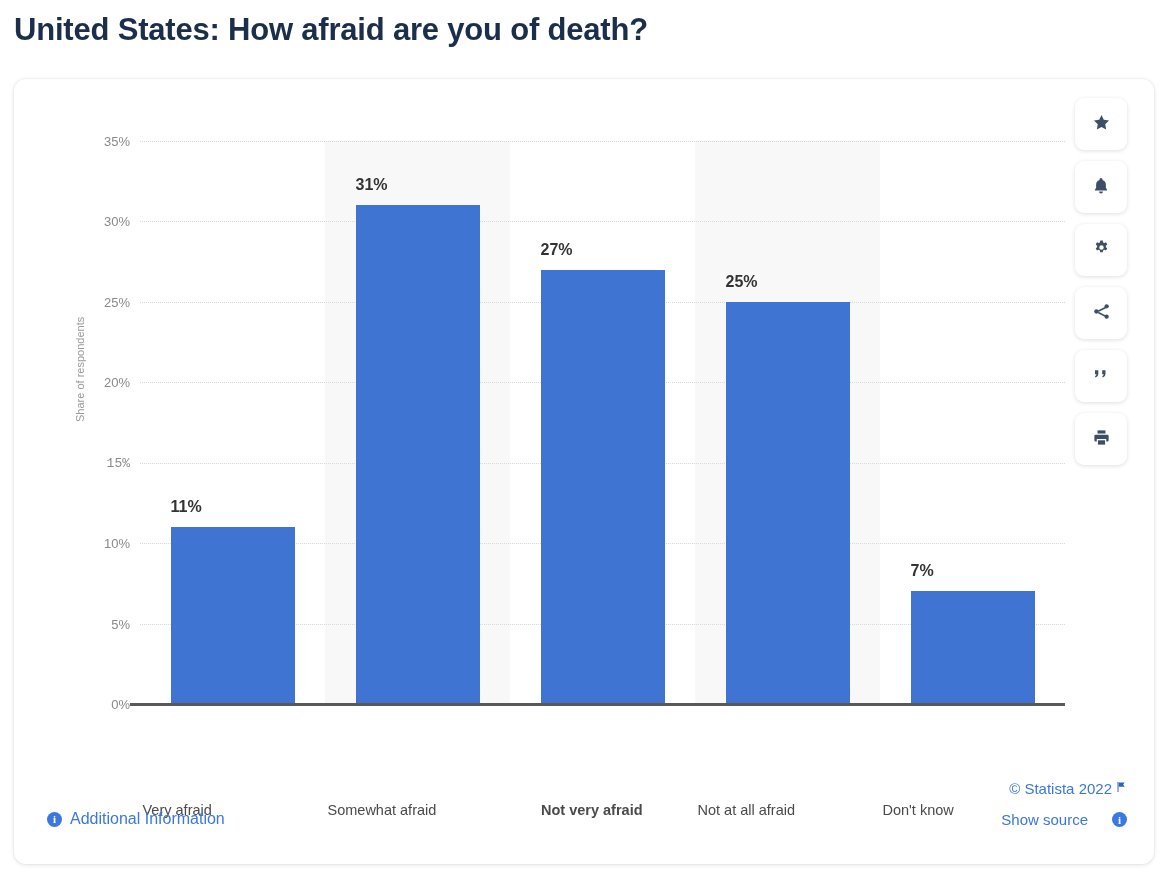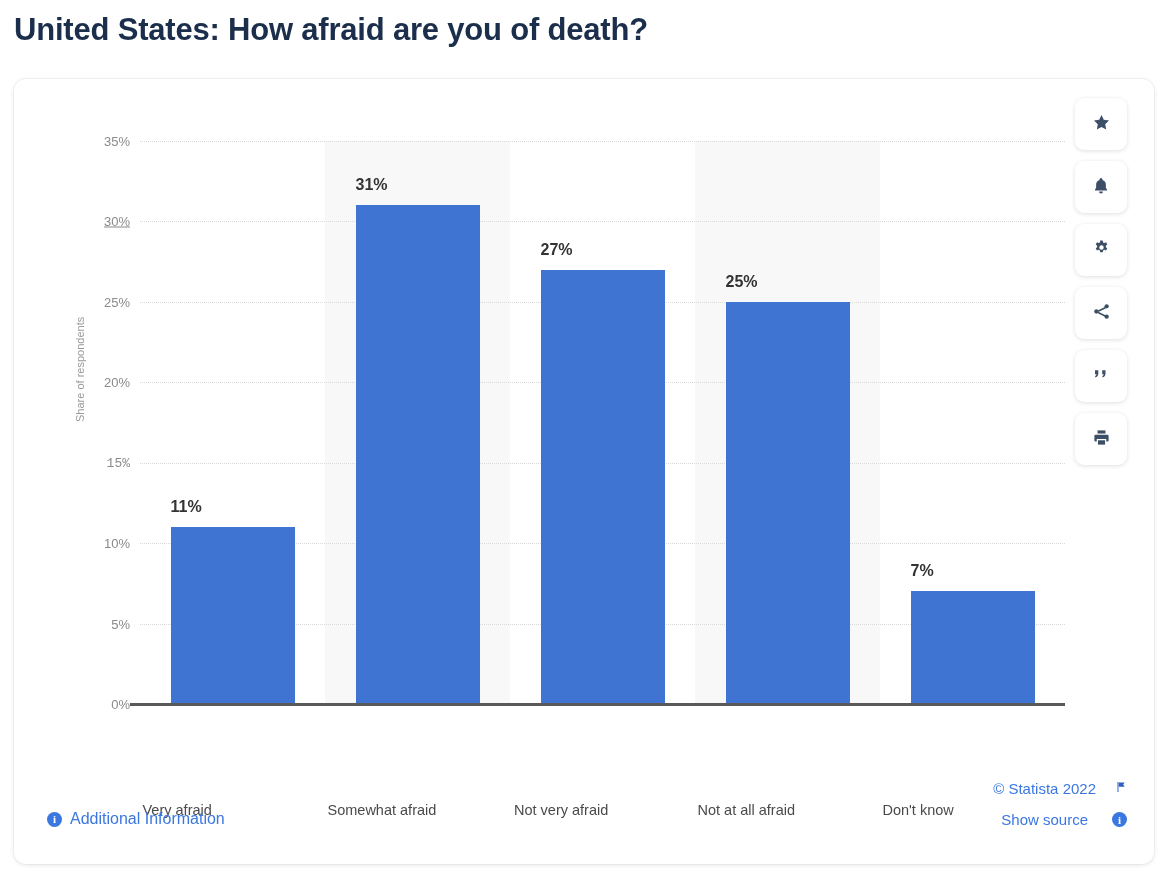--- a/index.html
+++ b/index.html
@@ -149,21 +149,21 @@
 
   
   #copyright {
     position: absolute;
     right: 27px;
     top: 701px;
     font-size: 15px;
     color: #3b77e0;
     display: flex;
     align-items: center;
-    gap: 19px;
+    gap: 3px;
     white-space: nowrap;
   }
   #footer-row {
     position: absolute;
     left: 0;
     right: 0;
     top: 731px;
     height: 28px;
   }
   #additional-information {
@@ -214,21 +214,21 @@
 
   <div id="y-axis-title">Share of respondents</div>
 
   <div id="y-tick-labels">
       <div class="y-tick-label" style="top: 563px;">0%</div>
       <div class="y-tick-label" style="top: 482.571px;">5%</div>
       <div class="y-tick-label" style="top: 402.143px;">10%</div>
       <div class="y-tick-label" style="top: 321.714px; font-family: Liberation Mono, monospace;">15%</div>
       <div class="y-tick-label" style="top: 241.286px;">20%</div>
       <div class="y-tick-label" style="top: 160.857px;">25%</div>
-      <div class="y-tick-label" style="top: 80.4286px; text-decoration: underline;">30%</div>
+      <div class="y-tick-label" style="top: 80.4286px;">30%</div>
       <div class="y-tick-label" style="top: 0px; margin-left: 44px;">35%</div>
     </div>
 
   <div id="plot-area">
     <div id="bands">
         <div class="band" style="left: 185px; width: 185px;"></div>
         <div class="band" style="left: 555px; width: 185px;"></div>
       </div>
     <div id="gridlines">
         <div class="gridline" style="top: 482.571px;"></div>
@@ -250,21 +250,21 @@
         <div class="bar-value" style="left: 585.5px; top: 131.857px;">25%</div>
         <div class="bar" style="left: 770.5px; height: 112.6px; background: rgb(64, 116, 211);"></div>
         <div class="bar-value" style="left: 770.5px; top: 421.4px;">7%</div>
       </div>
     <div id="axis-baseline"></div>
   </div>
 
   <div id="x-tick-labels">
       <div class="x-tick-label" style="left: 128.5px;">Very afraid</div>
       <div class="x-tick-label" style="left: 313.5px;">Somewhat afraid</div>
-      <div class="x-tick-label" style="left: 500px;">Not very afraid</div>
+      <div class="x-tick-label" style="left: 527px; font-weight: bold;">Not very afraid</div>
       <div class="x-tick-label" style="left: 683.5px;">Not at all afraid</div>
       <div class="x-tick-label" style="left: 868.5px;">Don't know</div>
     </div>
 
   <div id="chart-toolbar">
 
     <div class="toolbar-button">
       <span>
         <svg width="19" height="19" viewBox="0 0 24 24">
             <path d="M12 2.5l2.9 6.1 6.6.9-4.8 4.6 1.2 6.6L12 17.6 6.1 20.7l1.2-6.6L2.5 9.5l6.6-.9z"></path>

